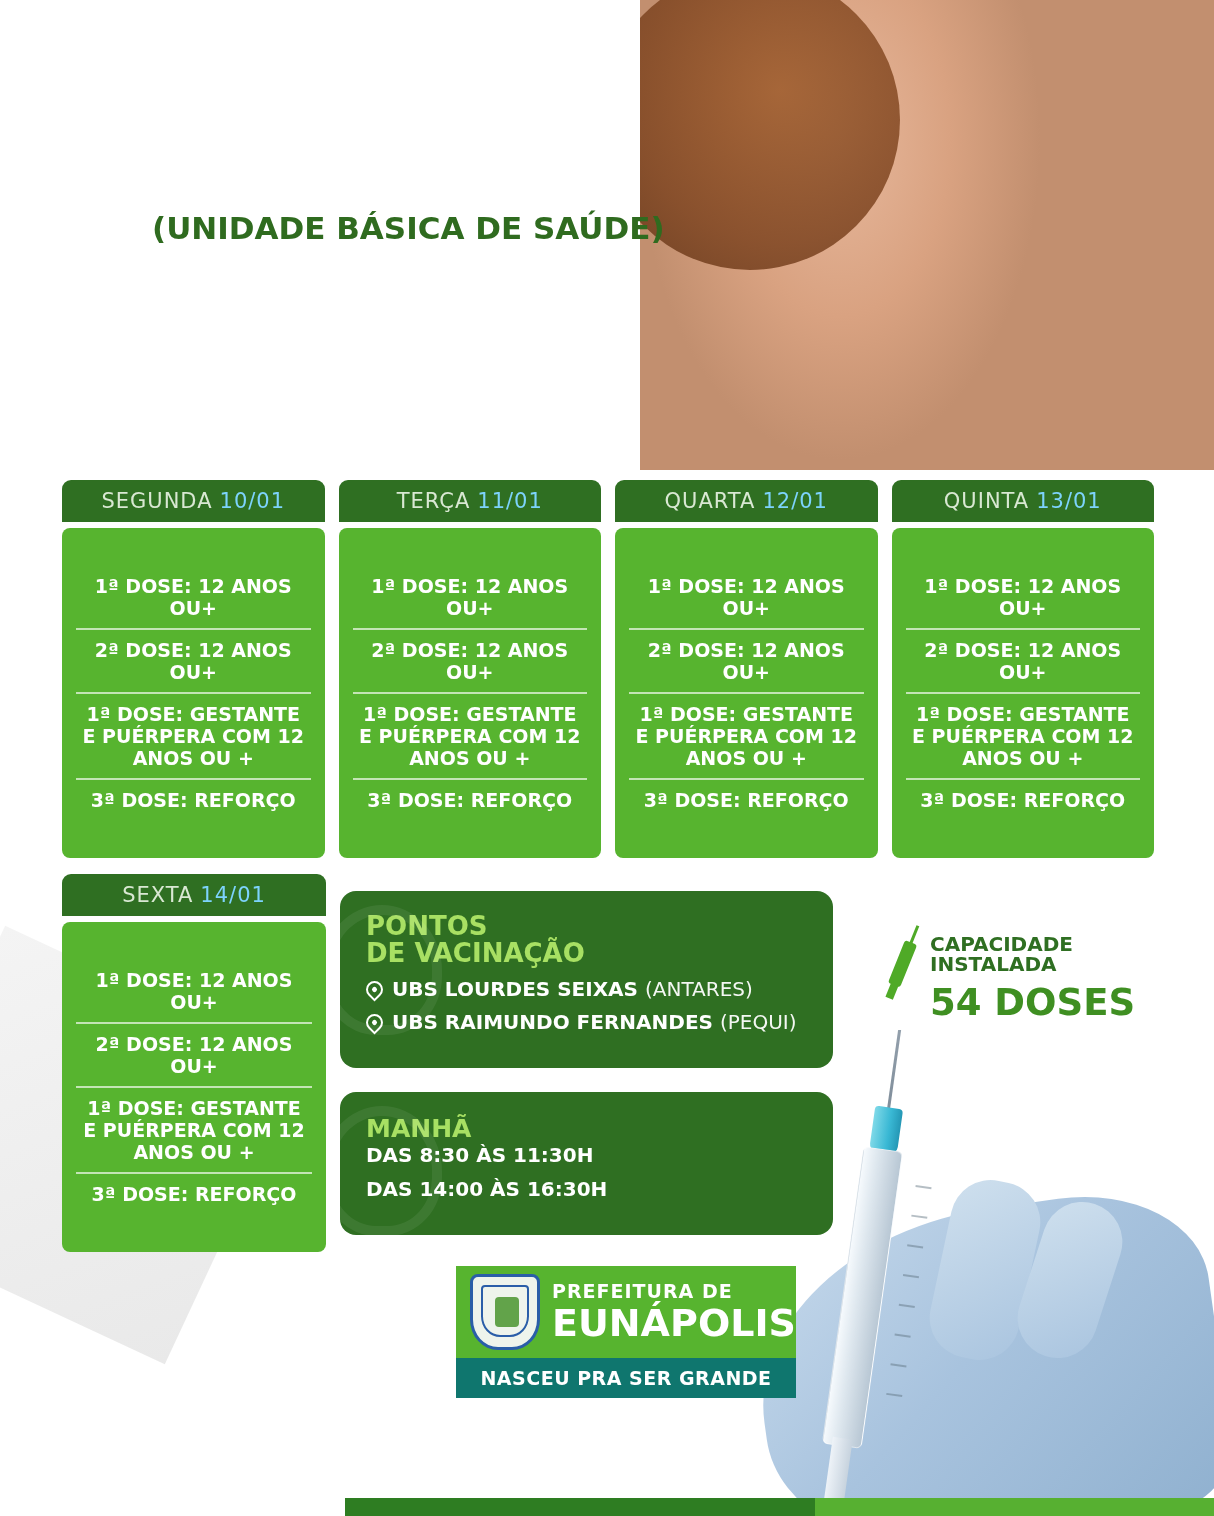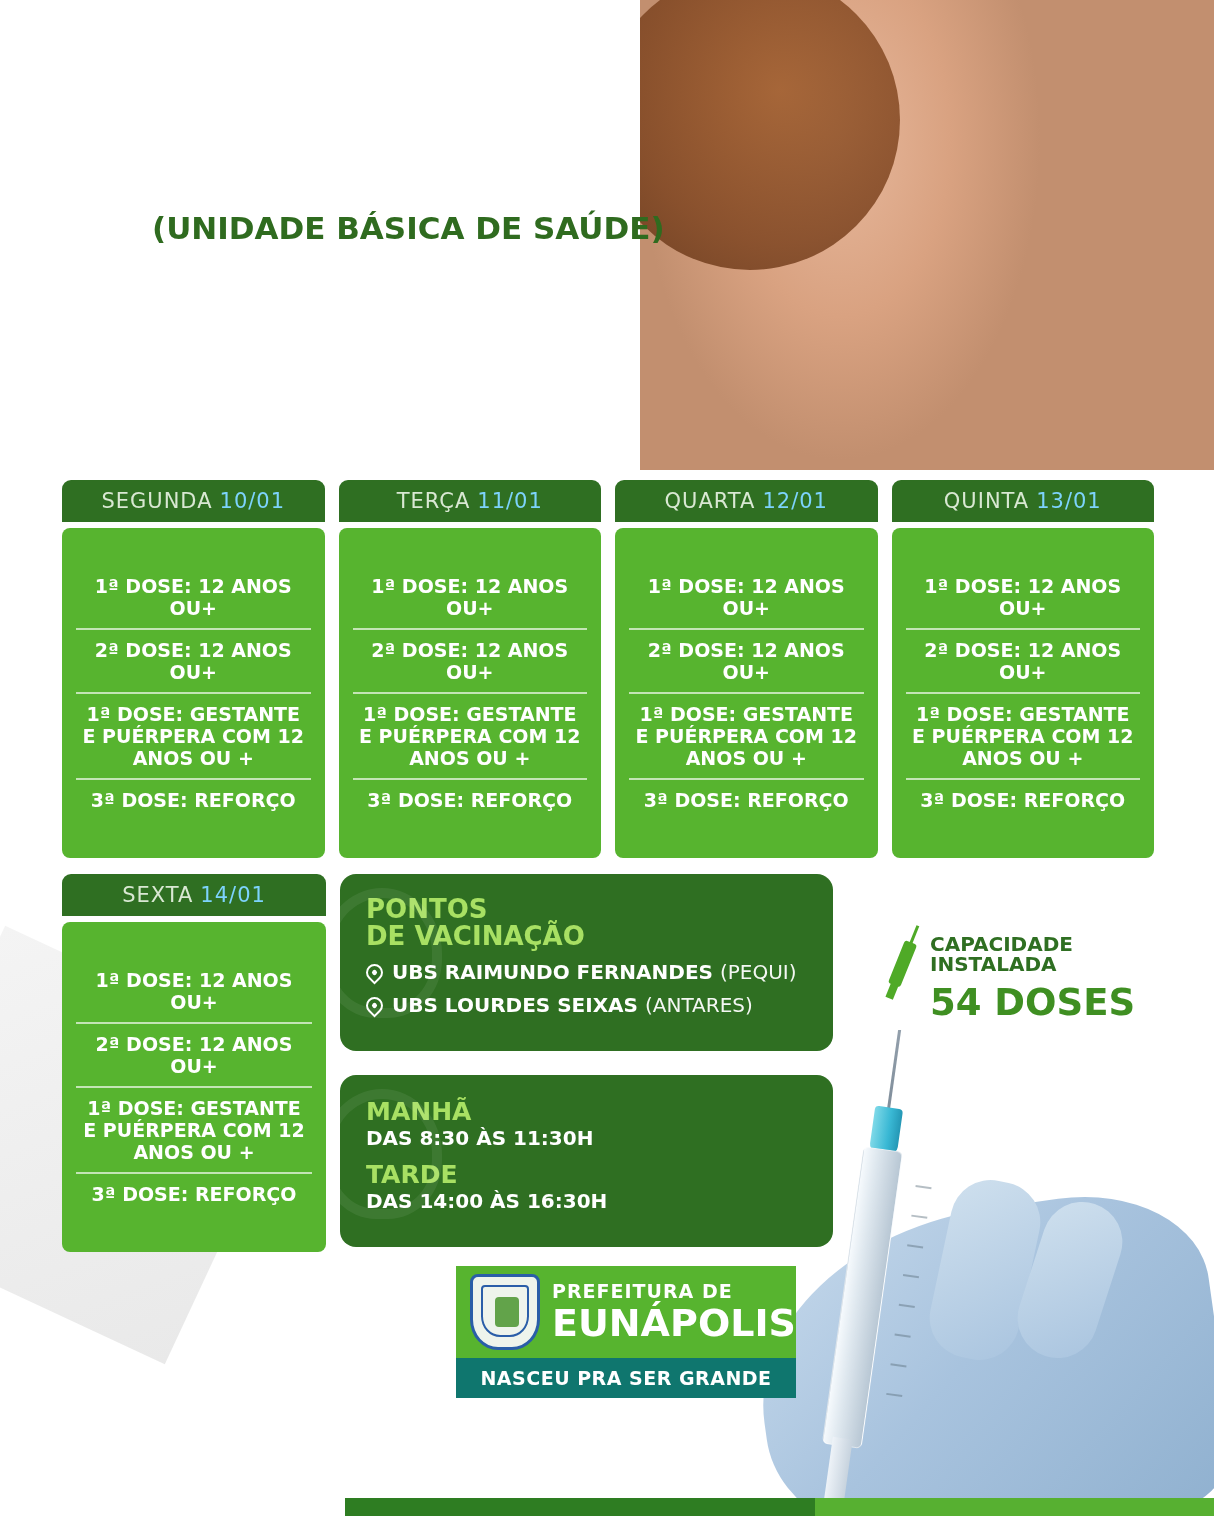--- a/index.html
+++ b/index.html
@@ -147,21 +147,21 @@
     line-height: 1.16;
     text-align: center;
     text-transform: uppercase;
     font-family: "DejaVu Sans", sans-serif;
     padding: 9px 2px;
   }
   .dose + .dose { border-top: 2px solid rgba(255,255,255,.65); }
 
   
   .row2 { display: flex; gap: 14px; margin-top: 16px; }
-  .panelcol { width: 493px; display: flex; flex-direction: column; gap: 24px; }
+  .panelcol { width: 493px; display: flex; flex-direction: column; gap: 24px; justify-content: center; }
   .panel {
     background: #2f6f22;
     border-radius: 16px;
     padding: 22px 26px 24px;
     position: relative;
     overflow: hidden;
   }
   .panel .watermark {
     position: absolute; left: -18px; top: 14px; width: 120px; height: 130px;
     border: 10px solid rgba(255,255,255,.07);
@@ -397,38 +397,37 @@
 
         <div class="panel">
           <div class="watermark"></div>
           <h3>
             <span>PONTOS</span><br>
             <span>DE VACINAÇÃO</span>
           </h3>
           <div class="point">
             <span class="pin"></span>
             <span>
-              <span>UBS RAIMUNDO FERNANDES</span>
-              <span class="sub">(PEQUI)</span>
+              <span>UBS LOURDES SEIXAS</span>
+              <span class="sub">(ANTARES)</span>
             </span>
           </div>
           <div class="point">
             <span class="pin"></span>
             <span>
-              <span>UBS LOURDES SEIXAS</span>
-              <span class="sub">(ANTARES)</span>
+              <span>UBS RAIMUNDO FERNANDES</span>
+              <span class="sub">(PEQUI)</span>
             </span>
           </div>
         </div>
 
         <div class="panel">
           <div class="watermark"></div>
           <div class="shift-label">MANHÃ</div>
           <div class="shift-time">DAS 8:30 ÀS 11:30H</div>
-          <div class="shift-label">TARDE</div>
           <div class="shift-time">DAS 14:00 ÀS 16:30H</div>
         </div>
 
       </div>
 
     </div>
 
   </div>
 
   <div class="capacity">

